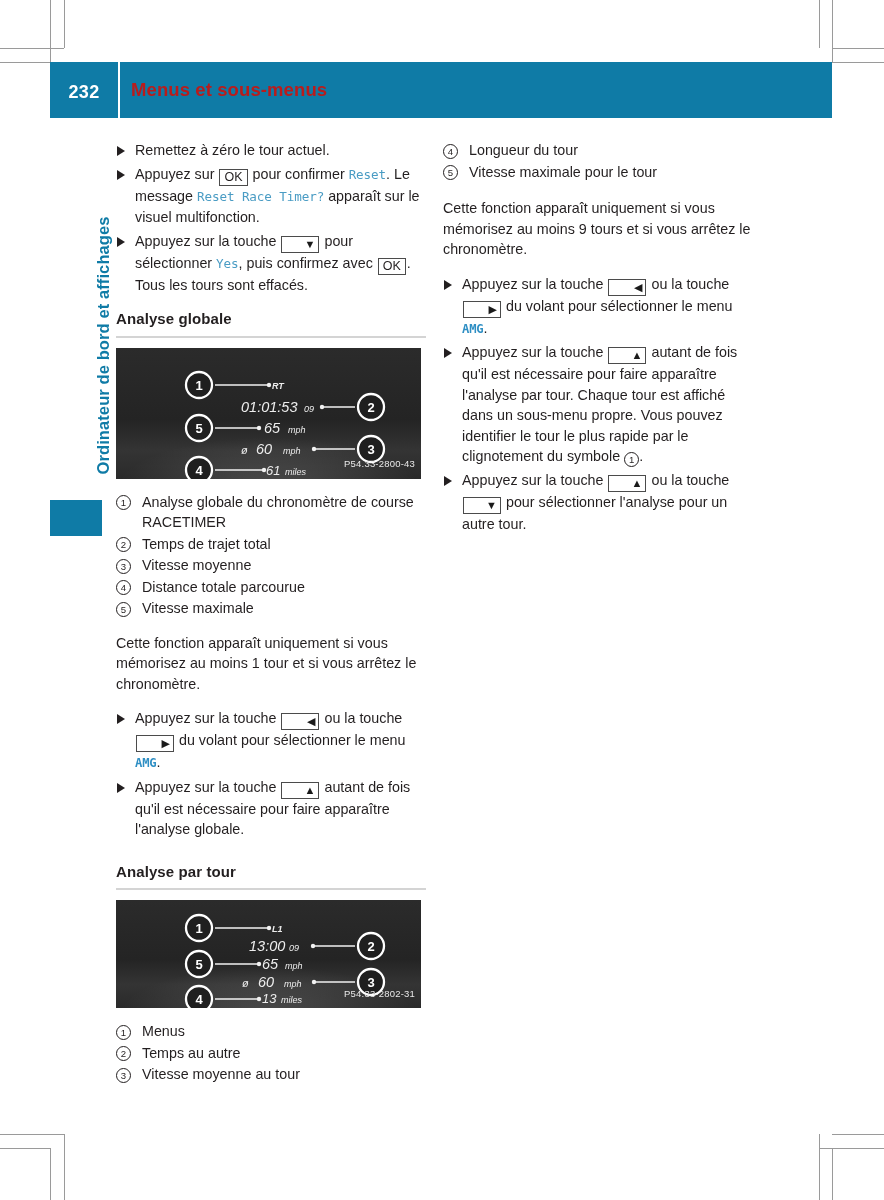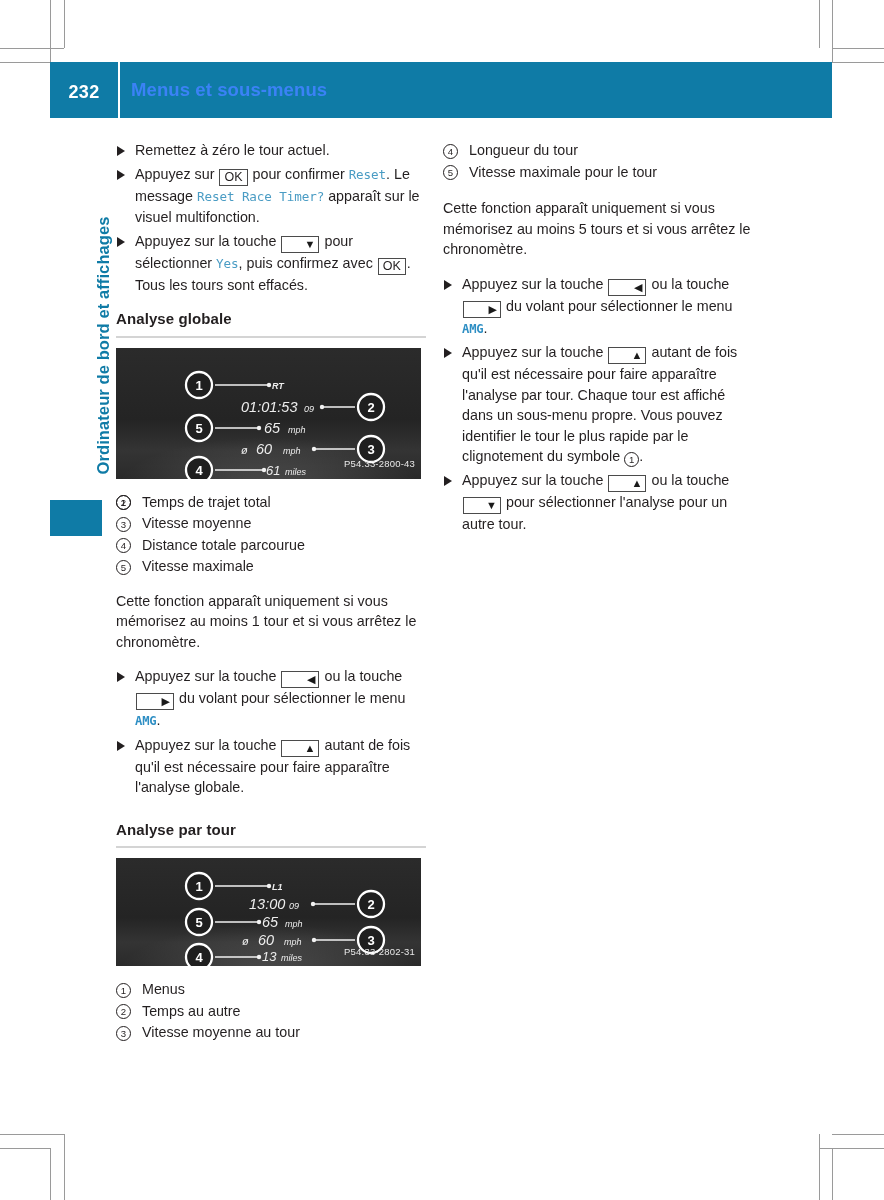--- a/index.html
+++ b/index.html
@@ -55,21 +55,21 @@
     height: 56px;
     background: #ffffff;
   }
   .header-title {
     position: absolute;
     left: 131px;
     top: 62px;
     height: 56px;
     display: flex;
     align-items: center;
-    color: #3b82f6;
+    color: #b91c1c;
     font-size: 18.5px;
     font-weight: bold;
     letter-spacing: .1px;
   }
 
   
   .side-chapter {
     position: absolute;
     left: -62px;
     top: 300px;
@@ -319,21 +319,21 @@
           <text x="140" y="106" font-size="14.5">60</text>
           <text x="167" y="106" font-size="9">mph</text>
           <text x="150" y="127" font-size="13">61</text>
           <text x="169" y="127" font-size="9">miles</text>
         </g>
       </svg>
       <div class="code">P54.33-2800-43</div>
     </div>
 
     <div class="legend" id="legend-globale">
-        <div class="leg-item"><span class="leg-num">1</span></div>
+        <div class="leg-item"><span class="leg-num">1</span><span>Analyse globale du chronomètre de course RACETIMER</span></div>
         <div class="leg-item"><span class="leg-num">2</span><span>Temps de trajet total</span></div>
         <div class="leg-item"><span class="leg-num">3</span><span>Vitesse moyenne</span></div>
         <div class="leg-item"><span class="leg-num">4</span><span>Distance totale parcourue</span></div>
         <div class="leg-item"><span class="leg-num">5</span><span>Vitesse maximale</span></div>
       </div>
   </div>
 
   <div class="block">
     <p class="para">Cette fonction apparaît uniquement si vous mémorisez au moins 1 tour et si vous arrêtez le chronomètre.</p>
   </div>
@@ -399,21 +399,21 @@
 </div>
 
 <div class="col col-right">
 
   <div class="block" id="legend-right" style="margin-bottom:16px;">
       <div class="leg-item"><span class="leg-num">4</span><span>Longueur du tour</span></div>
       <div class="leg-item"><span class="leg-num">5</span><span>Vitesse maximale pour le tour</span></div>
     </div>
 
   <div class="block">
-    <p class="para">Cette fonction apparaît uniquement si vous mémorisez au moins 5 tours et si vous arrêtez le chronomètre.</p>
+    <p class="para">Cette fonction apparaît uniquement si vous mémorisez au moins 9 tours et si vous arrêtez le chronomètre.</p>
   </div>
 
   <div class="block" id="instr-right">
       <div class="instr"><span class="tri"></span>Appuyez sur la touche <span class="keybox arrow">◀</span> ou la touche <span class="keybox arrow">▶</span> du volant pour sélectionner le menu <span class="disp-amg">AMG</span>.</div>
       <div class="instr"><span class="tri"></span>Appuyez sur la touche <span class="keybox arrow">▲</span> autant de fois qu'il est nécessaire pour faire apparaître l'analyse par tour. Chaque tour est affiché dans un sous-menu propre. Vous pouvez identifier le tour le plus rapide par le clignotement du symbole <span class="inline-num">1</span>.</div>
       <div class="instr"><span class="tri"></span>Appuyez sur la touche <span class="keybox arrow">▲</span> ou la touche <span class="keybox arrow">▼</span> pour sélectionner l'analyse pour un autre tour.</div>
     </div>
 </div>
 
 </body></html>

